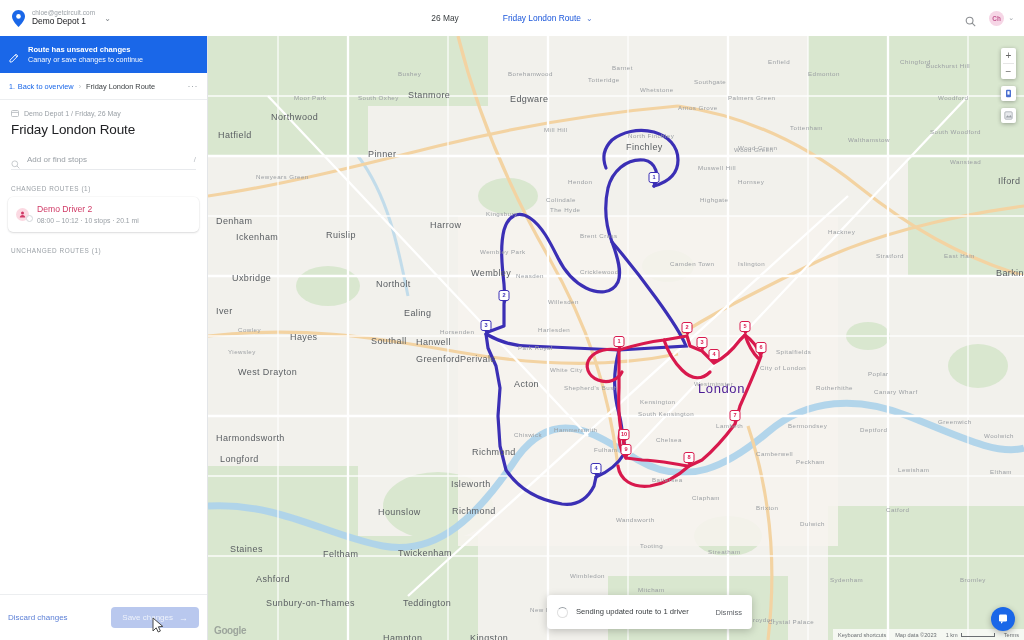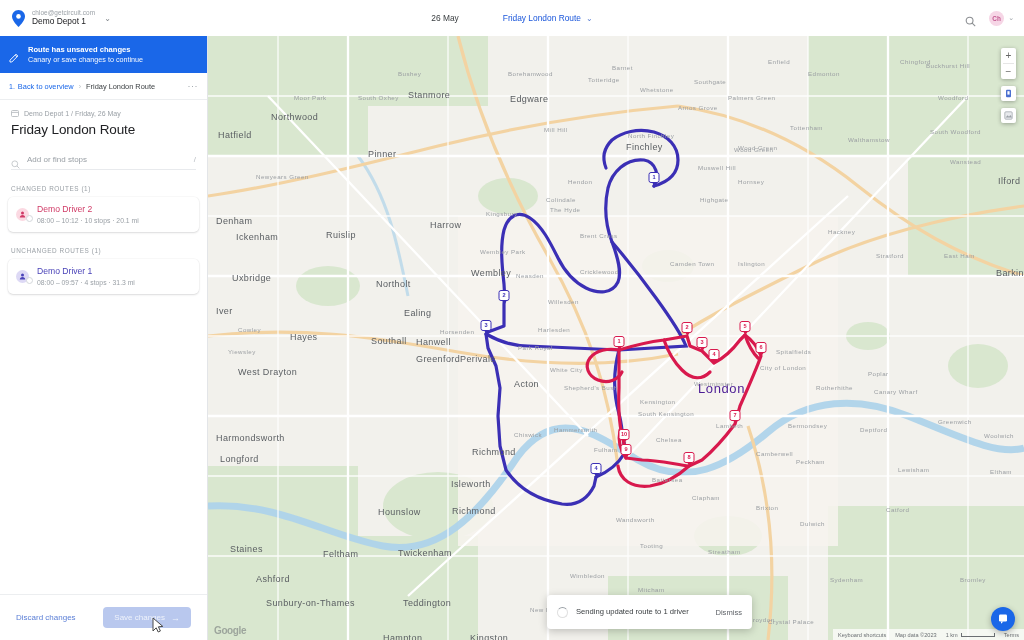--- a/index.html
+++ b/index.html
@@ -122,21 +122,21 @@
   }
   .rc-txt { display:flex; flex-direction:column; line-height:1.38; }
   .rc-name { font-size:8.6px; }
   .rc-name.red { color:#d03a66; }
   .rc-name.purple { color:#4a43b8; }
   .rc-sub { font-size:6.8px; color:#9aa0a6; }
 
   .sidebar-spacer { flex:1; }
   .actionbar {
     height:46px; display:flex; align-items:center; justify-content:space-between;
-    padding:0 16px; border-top:1px solid #eceef0; background:#fff;
+    padding:0 8px; border-top:1px solid #eceef0; background:#fff;
     position:relative;
   }
   .btn-discard { font-size:8px; color:#5b7fd6; background:none; border:0; cursor:pointer;
     font-family:"Liberation Sans", sans-serif; }
   .btn-save {
     background:#b9c8ee; color:#eef2fb; border:0; border-radius:4px;
     font-size:8px; height:21px; padding:0 11px; display:flex; align-items:center;
     gap:6px; cursor:pointer; font-family:"Liberation Sans", sans-serif;
   }
   .btn-save .arr { font-size:9px; }
@@ -326,33 +326,20 @@
           </svg>
         <span class="rc-ring"></span>
       </span>
       <span class="rc-txt">
         <span class="rc-name red">Demo Driver 2</span>
         <span class="rc-sub">08:00 – 10:12 · 10 stops · 20.1 mi</span>
       </span>
     </div>
 
     <div class="section-title">UNCHANGED ROUTES (1)</div>
-    <div class="route-card">
-      <span class="rc-avatar purple">
-        <svg width="7" height="7" viewBox="0 0 7 7">
-            <circle cx="3.5" cy="2.1" r="1.5" fill="#4a43b8"></circle>
-            <path d="M.8 6.6c0-1.5 1.2-2.6 2.7-2.6s2.7 1.1 2.7 2.6z" fill="#4a43b8"></path>
-          </svg>
-        <span class="rc-ring"></span>
-      </span>
-      <span class="rc-txt">
-        <span class="rc-name purple">Demo Driver 1</span>
-        <span class="rc-sub">08:00 – 09:57 · 4 stops · 31.3 mi</span>
-      </span>
-    </div>
 
     <div class="sidebar-spacer"></div>
 
     <div class="actionbar">
       <button class="btn-discard">Discard changes</button>
       <button class="btn-save">
         <span>Save changes</span>
         <span class="arr">→</span>
       </button>
       <span class="cursor">

